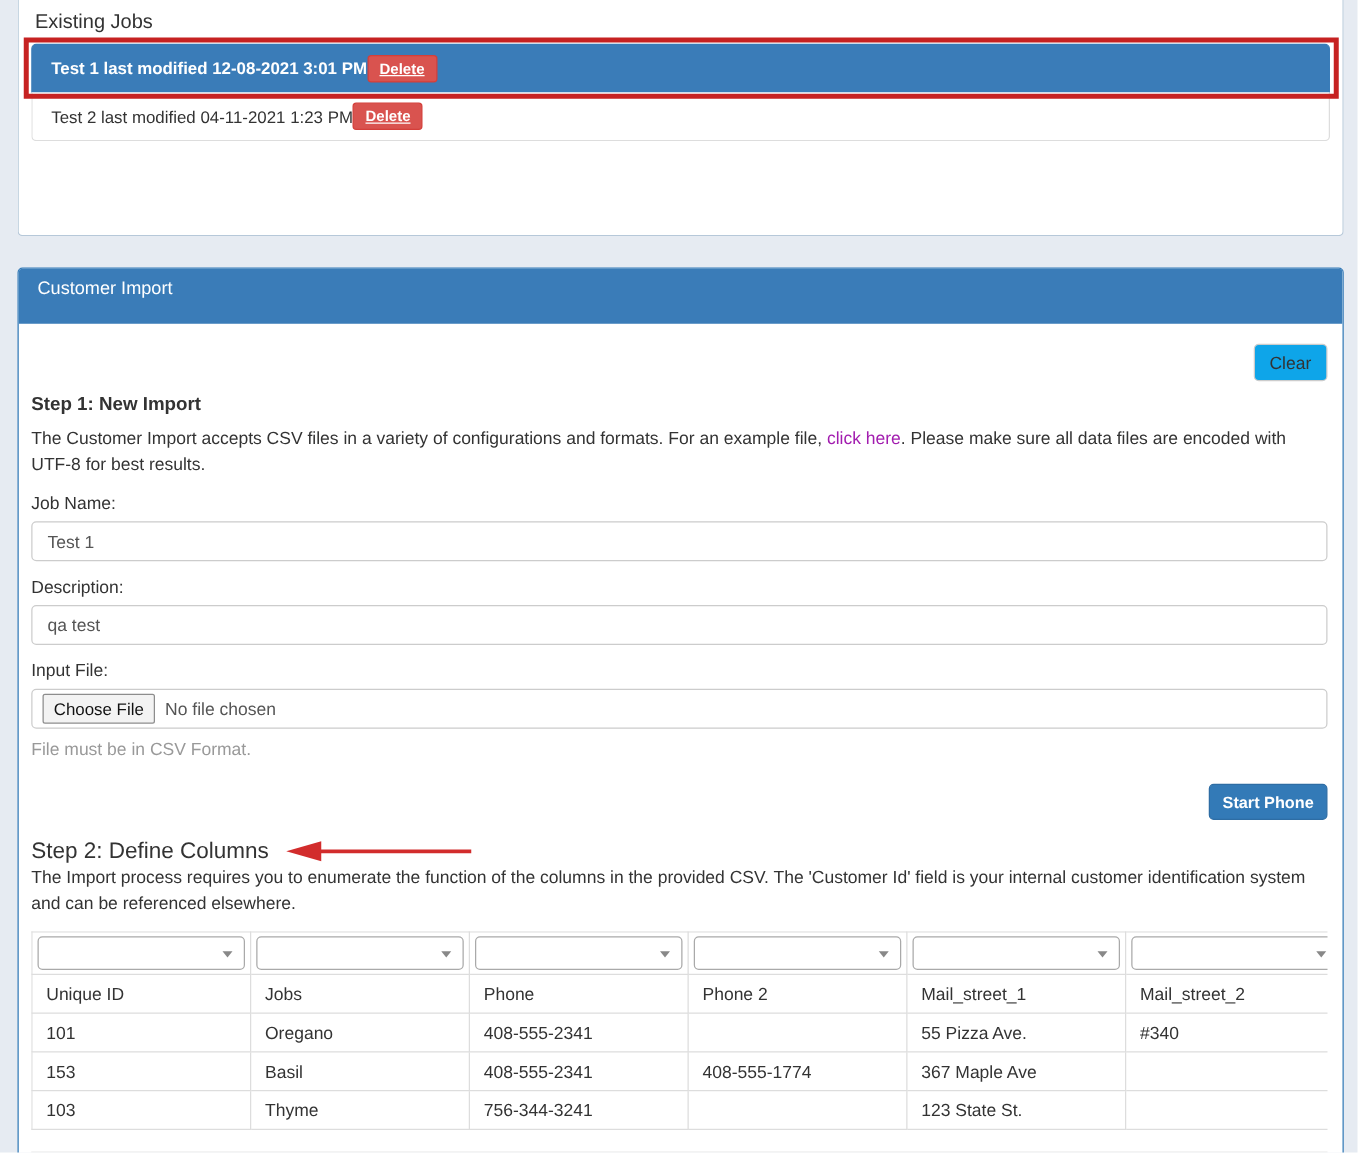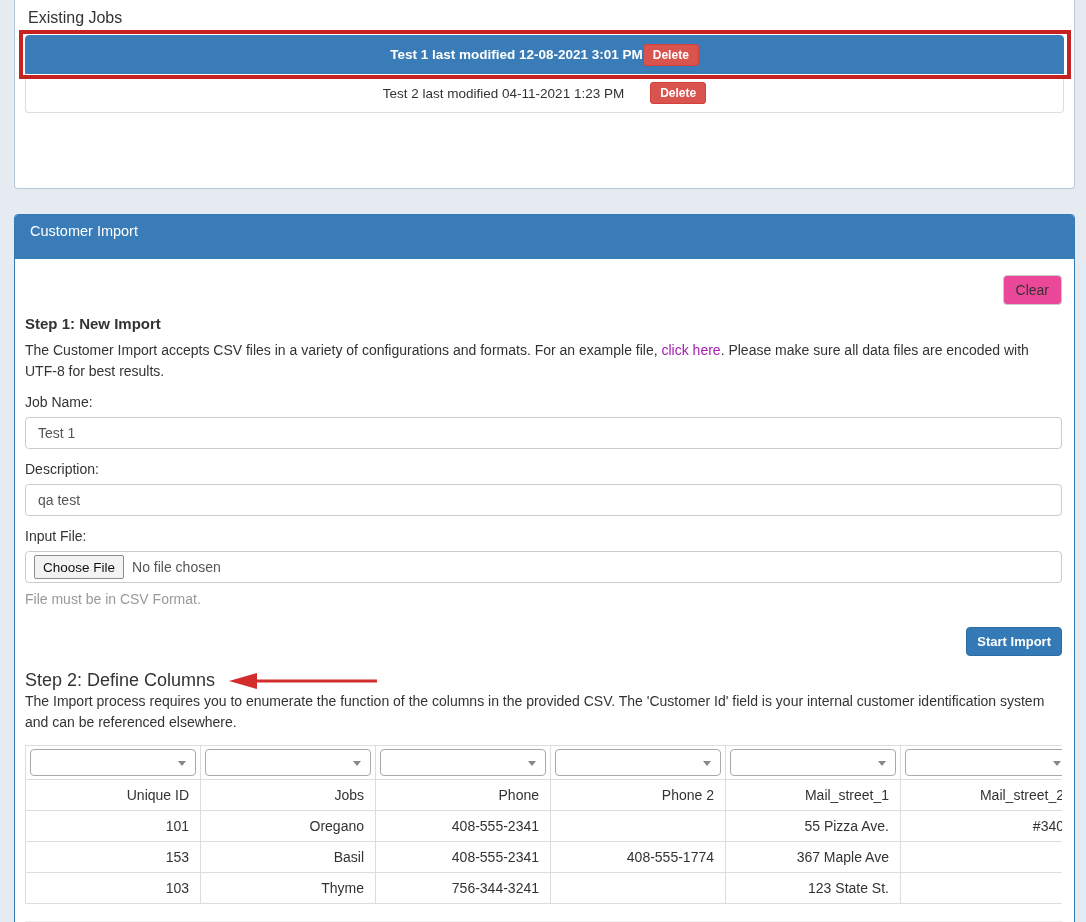--- a/index.html
+++ b/index.html
@@ -31,46 +31,47 @@
     padding: 9px 0 0 13px;
   }
   .job-list {
     margin: 8px 10px 0 10px;
     border-radius: 4px;
   }
   .job-row {
     position: relative;
     display: flex;
     align-items: center;
-    justify-content: center;
+    justify-content: flex-start;
     padding: 7px 15px;
     height: 39px;
     background: #fff;
     border: 1px solid #ddd;
     font-size: 13.5px;
   }
   .job-row:first-child { border-radius: 4px 4px 0 0; }
-  .job-row:last-child  { border-radius: 0 0 4px 4px; gap: 26px; }
+  .job-row:last-child  { border-radius: 0 0 4px 4px; }
   .job-row + .job-row { border-top: none; }
   .job-row.active {
     background: #3a7cb8;
     border-color: #3a7cb8;
     color: #fff;
   }
   .job-row.active .job-label { font-weight: bold; }
   .btn-delete {
     background: #d9534f;
     border: 1px solid #d43f3a;
     color: #fff;
     font-family: inherit;
     font-size: 12px;
     font-weight: bold;
     padding: 3px 9px;
     border-radius: 3px;
     cursor: pointer;
+    text-decoration: underline;
   }
   .annot-box {
     position: absolute;
     left: -7px; right: -8px; top: -6px; bottom: -6px;
     border: 4px solid #c62222;
     pointer-events: none;
     z-index: 3;
   }
 
   
@@ -85,21 +86,21 @@
     background: #3a7cb8;
     color: #fff;
     font-size: 14.5px;
     padding: 8px 15px;
     height: 44px;
   }
   .panel-body { padding: 14px 12px 16px 10px; }
 
   .clear-row { text-align: right; margin-top: 2px; }
   .btn-default {
-    background: #ec4899;
+    background: #0ea5e9;
     border: 1px solid #ccc;
     color: #333;
     font-family: inherit;
     font-size: 14px;
     padding: 6px 12px;
     border-radius: 4px;
     cursor: pointer;
   }
   .btn-primary {
     background: #337ab7;
@@ -167,21 +168,20 @@
   }
   table.cols td {
     border: 1px solid #ddd;
     width: 175px;
     padding: 7px 11px;
     font-size: 14px;
     color: #333;
     height: 30px;
     overflow: hidden;
     white-space: nowrap;
-    text-align: right;
   }
   tr.sel-row td { padding: 3px 4px; height: 34px; }
   .fake-select {
     position: relative;
     height: 27px;
     border: 1px solid #a9a9a9;
     border-radius: 4px;
     background: #fff;
     cursor: pointer;
   }
@@ -261,21 +261,21 @@
         <input class="text-input" type="text" value="qa test" style="">
 
         <label class="field-label">Input File:</label>
         <div class="file-box">
           <button class="btn-choose-file">Choose File</button>
           <span class="no-file">No file chosen</span>
         </div>
         <p class="hint">File must be in CSV Format.</p>
 
         <div class="start-row">
-          <button class="btn-primary">Start Import</button>
+          <button class="btn-primary">Start Phone</button>
         </div>
 
         <div class="step2-row">
           <h2>Step 2: Define Columns</h2>
           <svg class="annot-arrow" width="152" height="20" viewBox="0 0 152 20">
             <line x1="150" y1="10" x2="28" y2="10" stroke="#d22c2c" stroke-width="3"></line>
             <polygon points="2,10 30,2 30,18" fill="#d22c2c"></polygon>
           </svg>
         </div>
         <p class="intro">The Import process requires you to enumerate the function of the columns in the provided CSV. The 'Customer Id' field is your internal customer identification system and can be referenced elsewhere.</p>

